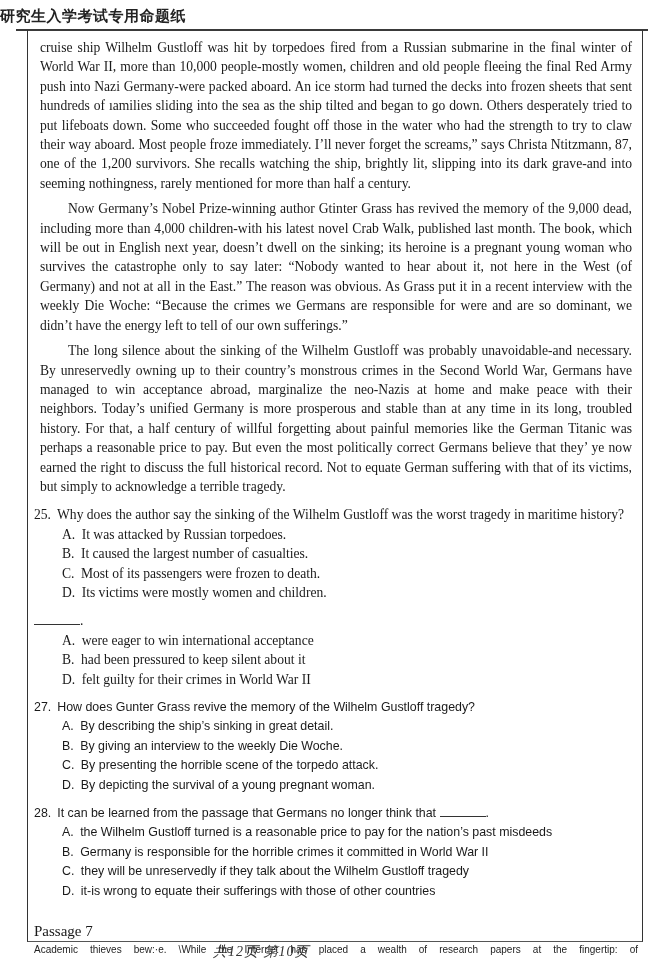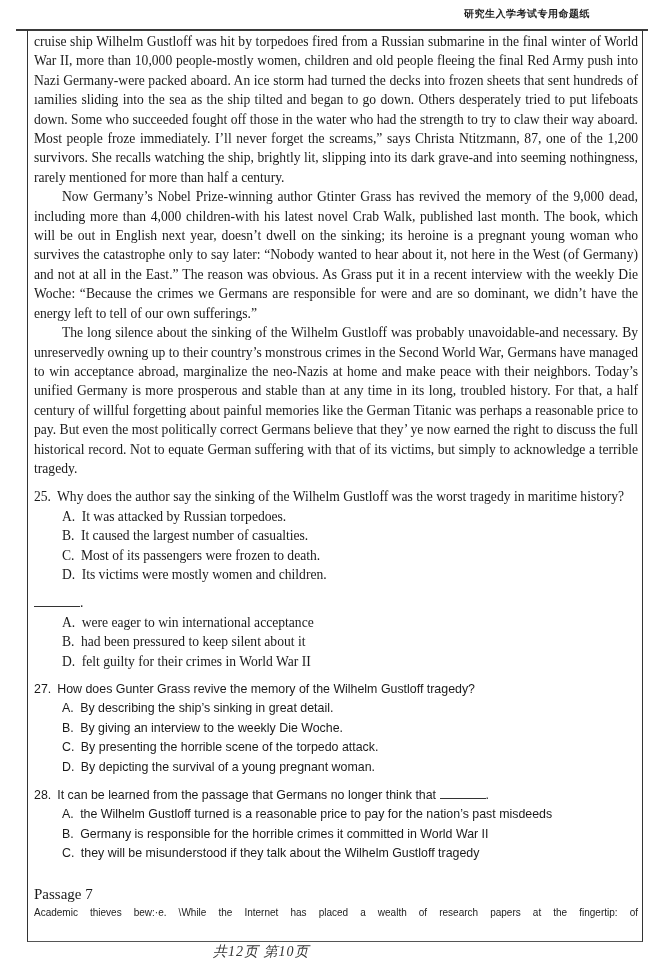--- a/index.html
+++ b/index.html
@@ -13,23 +13,23 @@
     position: relative;
     overflow: hidden;
     font-family: "Liberation Serif", "DejaVu Serif", serif;
     color: #1a1a1a;
   }
   .page-header {
     position: absolute;
     top: 7px;
     left: 0;
     width: 590px;
-    text-align: right;
+    text-align: left;
     font-family: "DejaVu Sans", sans-serif;
-    font-size: 10px;
+    font-size: 15px;
     font-weight: bold;
     letter-spacing: 0.5px;
     color: #222;
   }
   .header-rule {
     position: absolute;
     top: 29px;
     left: 16px;
     width: 632px;
     height: 0;
@@ -48,21 +48,21 @@
   }
   .content {
     position: absolute;
     top: 32px;
     left: 34px;
     width: 604px;
     font-size: 13.6px;
     line-height: 19.4px;
   }
   .para {
-    margin: 0;
+    margin: 6px;
     text-align: justify;
     text-align-last: left;
   }
   .para.indent { text-indent: 28px; }
   .question {
     margin: 0;
     text-align: justify;
   }
   .q-num { display: inline-block; margin-right: 6px; }
   .options { margin: 0; padding: 0; list-style: none; }
@@ -161,21 +161,22 @@
   </div>
 
   <div class="q-block q28">
     <p class="question">
       <span class="q-num">28.</span><span>It can be learned from the passage that Germans no longer think that</span>
       <span class="blank"></span><span>.</span>
     </p>
     <ul class="options">
       <li class="option"><span class="opt-letter">A.</span> <span>the Wilhelm Gustloff turned is a reasonable price to pay for the nation’s past misdeeds</span></li>
       <li class="option"><span class="opt-letter">B.</span> <span>Germany is responsible for the horrible crimes it committed in World War II</span></li>
-      <li class="option"><span class="opt-letter">C.</span> <span>they will be misunderstood if they talk about the Wilhelm Gustloff tragedy</span></li>
+      <li class="option"><span class="opt-letter">C.</span> <span>they will be unreservedly if they talk about the Wilhelm Gustloff tragedy</span></li>
+      <li class="option"><span class="opt-letter">D.</span> <span>it-is wrong to equate their sufferings with those of other countries</span></li>
     </ul>
   </div>
 
   <div class="spacer"></div>
 
   <div class="passage-label">Passage 7</div>
   <div class="passage-text">Academic thieves bew:·e. \While the Internet has placed a wealth of research papers at the fingertip: of</div>
 </div>
 
 <div class="footer-note">共12页 第10页</div>

